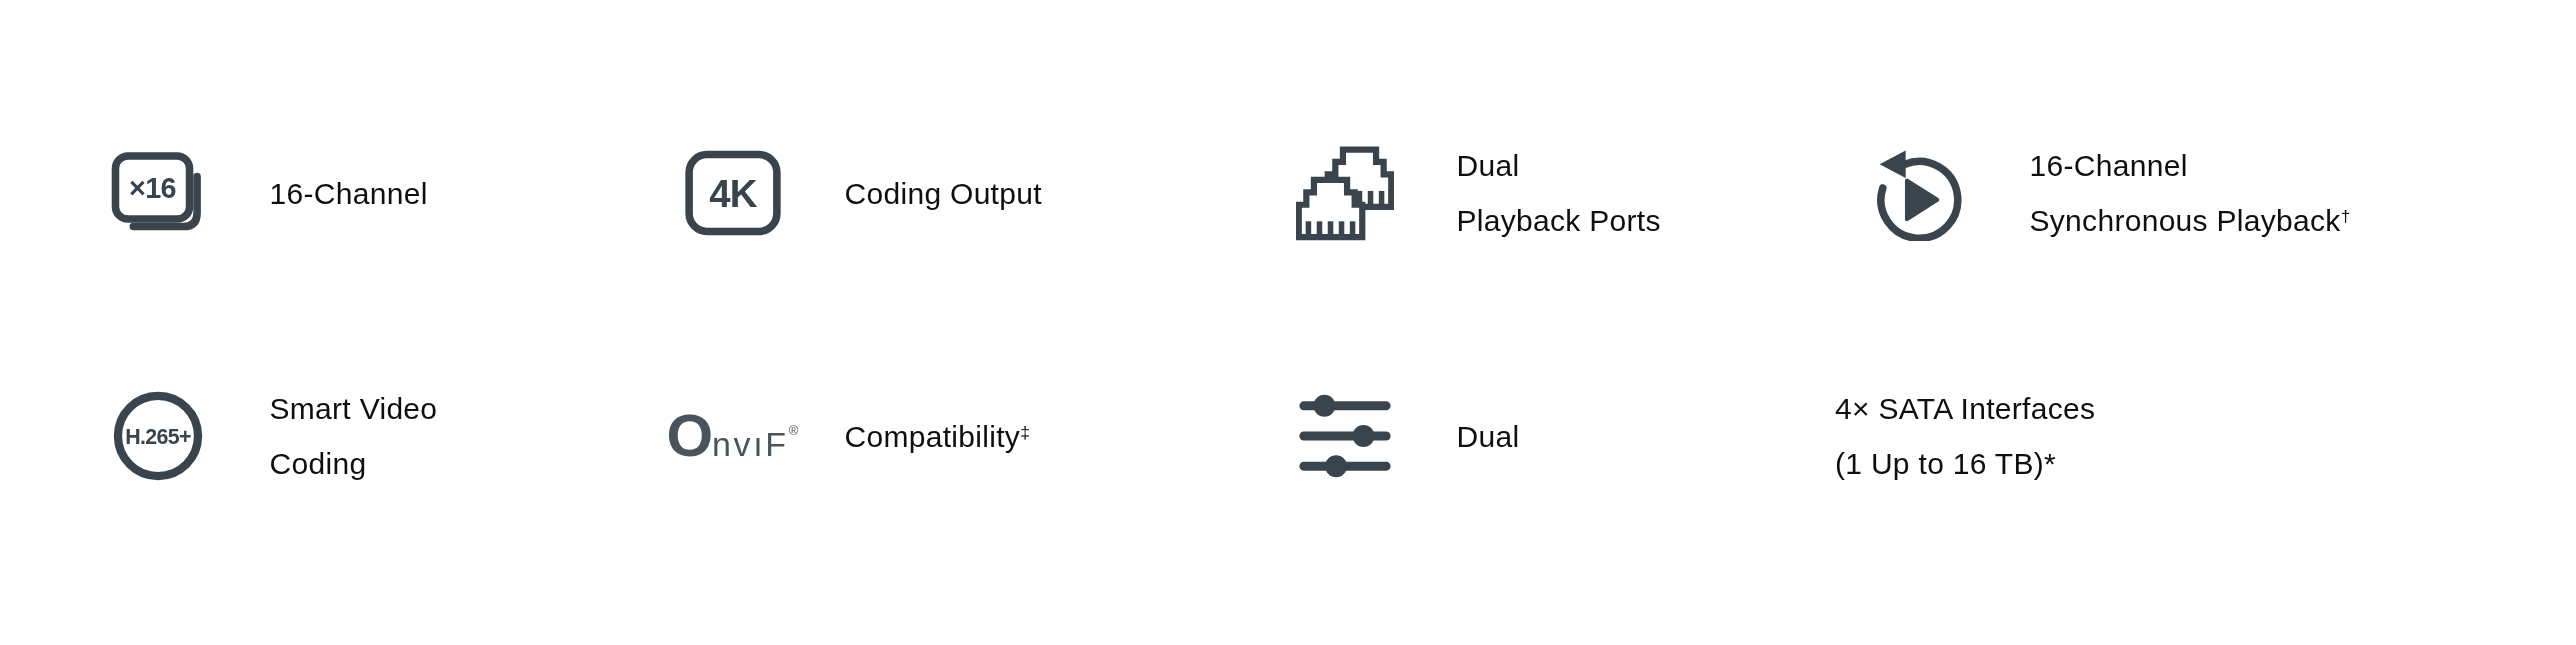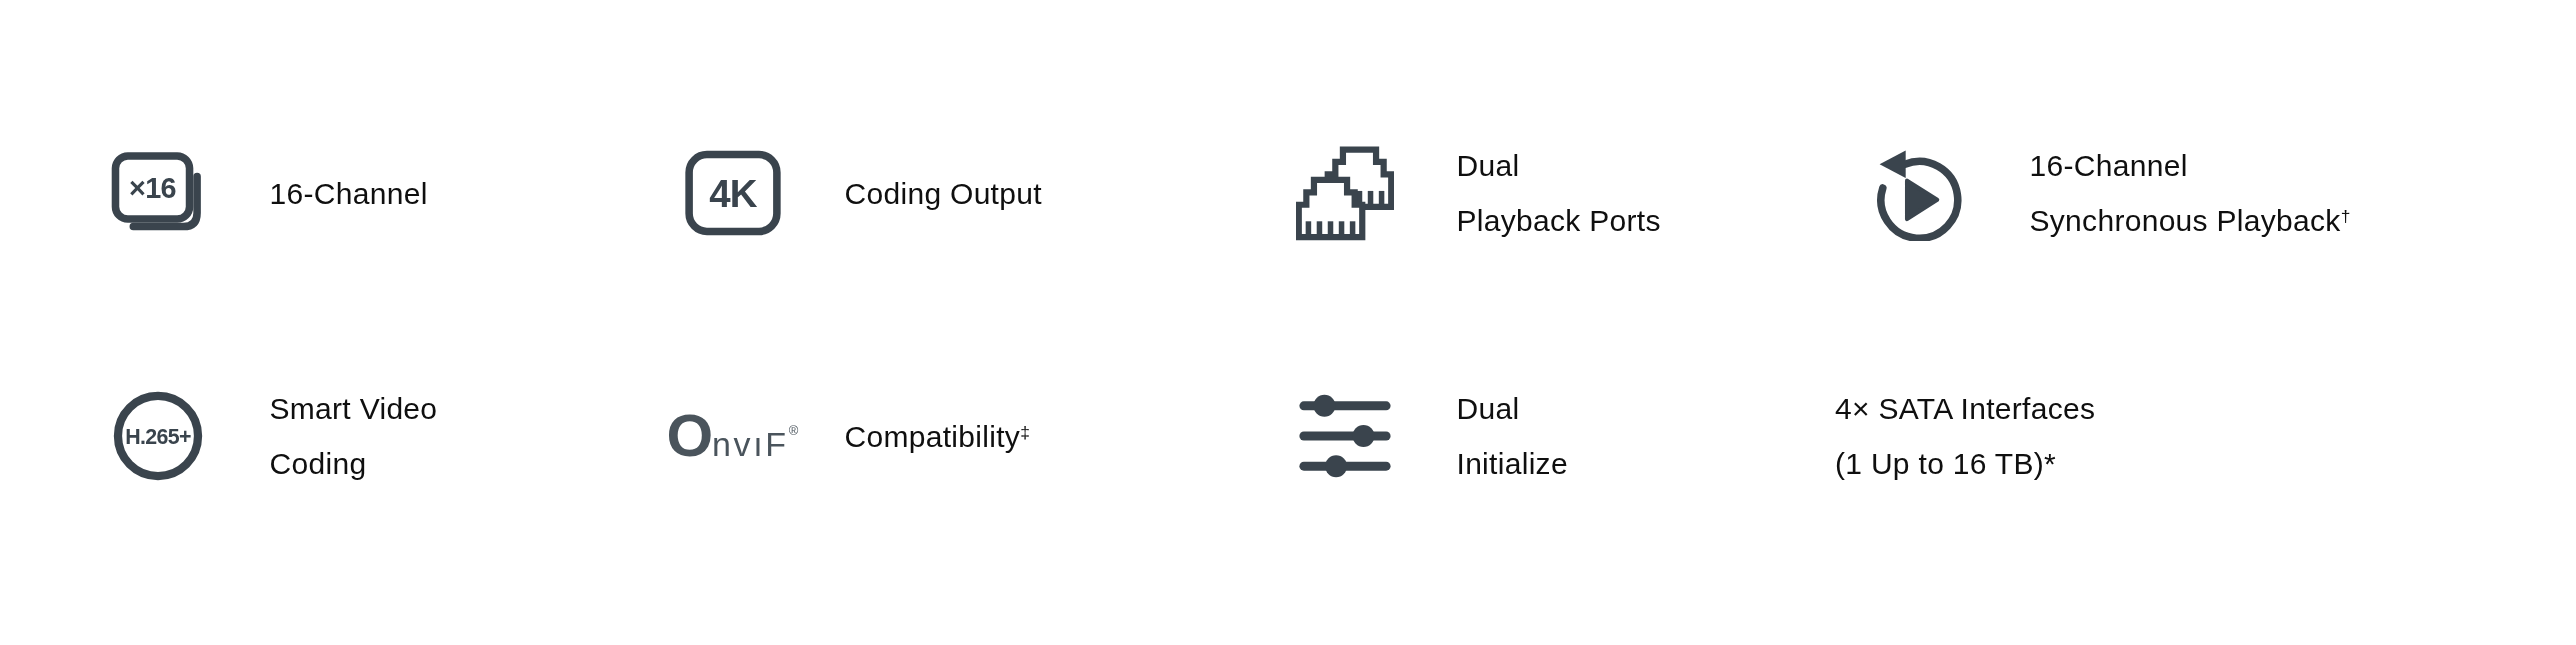--- a/index.html
+++ b/index.html
@@ -182,21 +182,20 @@
         </g>
         <g fill="#3a444d">
           <circle cx="40" cy="26" r="16"></circle>
           <circle cx="97" cy="70" r="16"></circle>
           <circle cx="57" cy="114" r="16"></circle>
         </g>
       </svg>
     </div>
     <div class="ftext">
       <div>Dual</div>
-      <div><span>Initialize</span><sup class="fsup"></sup></div>
     </div>
   </div>
 
   <div class="cell">
     <div class="ftext">
       <div>4× SATA Interfaces</div>
       <div><span>(1 Up to 16 TB)*</span><sup class="fsup"></sup></div>
     </div>
   </div>
 

